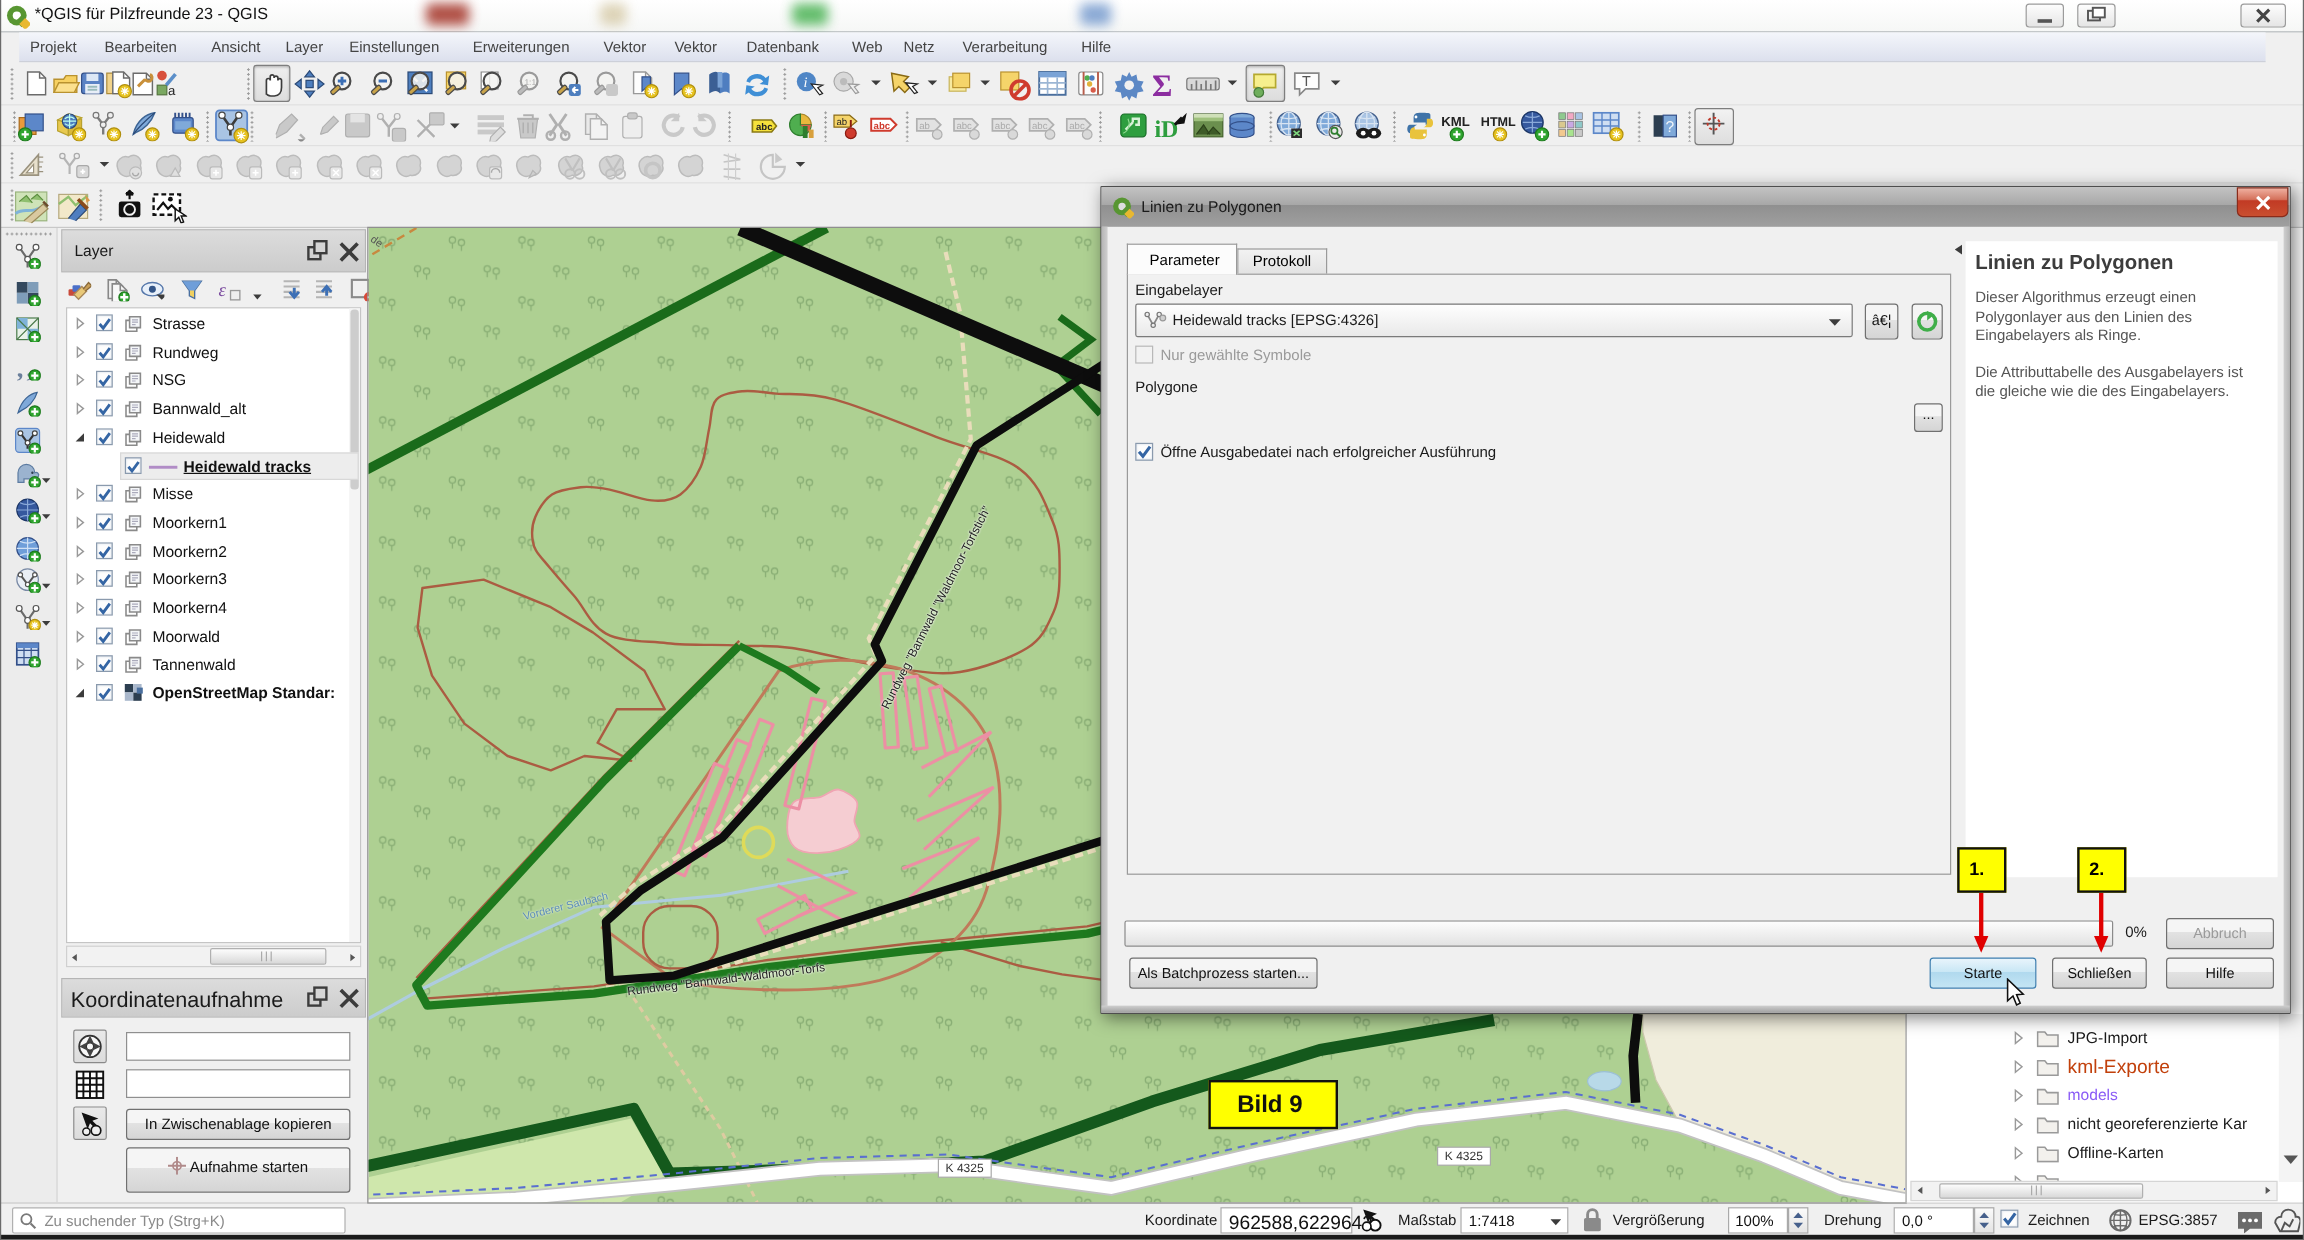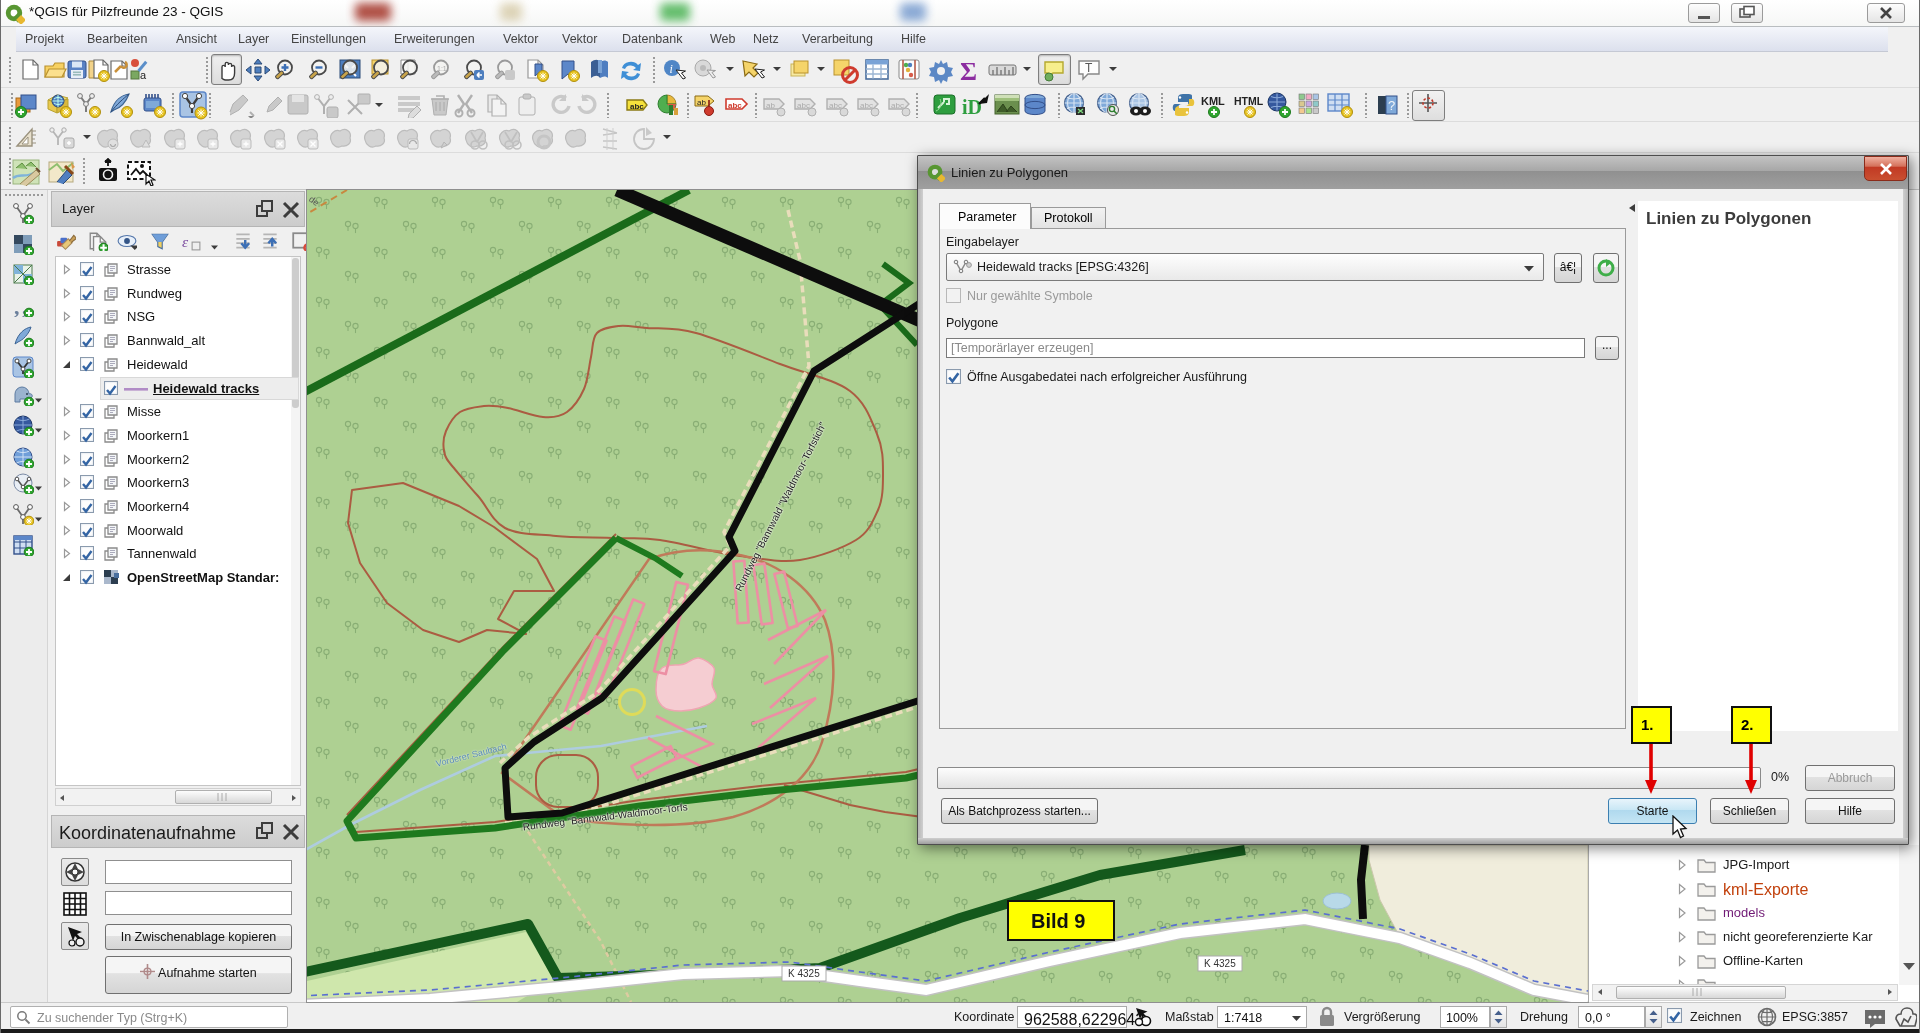--- a/index.html
+++ b/index.html
@@ -1123,21 +1123,21 @@
 <svg class="abs" style="left:1697px;top:881px" width="19" height="16">
     <path d="M1 3 h6 l2 2.5 h9 v9.5 h-17 z" fill="#f3f1ed" stroke="#9a9a9a" stroke-width="1.3"></path>
   </svg>
 <div class="abs" style="left:1723px;top:881px;font-size:16px;color:#c2410c;white-space:nowrap;width:180px;overflow:hidden">kml-Exporte</div>
 <svg class="abs" style="left:1678px;top:907px" width="9" height="12">
     <path d="M1.5 1.5 L7 6 L1.5 10.5 z" fill="#fff" stroke="#9a9a9a" stroke-width="1.2"></path>
   </svg>
 <svg class="abs" style="left:1697px;top:905px" width="19" height="16">
     <path d="M1 3 h6 l2 2.5 h9 v9.5 h-17 z" fill="#f3f1ed" stroke="#9a9a9a" stroke-width="1.3"></path>
   </svg>
-<div class="abs" style="left:1723px;top:905px;font-size:13px;color:#701a75;white-space:nowrap;width:180px;overflow:hidden">models</div>
+<div class="abs" style="left:1723px;top:905px;font-size:13px;color:#8b5cf6;white-space:nowrap;width:180px;overflow:hidden">models</div>
 <svg class="abs" style="left:1678px;top:931px" width="9" height="12">
     <path d="M1.5 1.5 L7 6 L1.5 10.5 z" fill="#fff" stroke="#9a9a9a" stroke-width="1.2"></path>
   </svg>
 <svg class="abs" style="left:1697px;top:929px" width="19" height="16">
     <path d="M1 3 h6 l2 2.5 h9 v9.5 h-17 z" fill="#f3f1ed" stroke="#9a9a9a" stroke-width="1.3"></path>
   </svg>
 <div class="abs" style="left:1723px;top:929px;font-size:13px;color:#1a1a1a;white-space:nowrap;width:180px;overflow:hidden">nicht georeferenzierte Kar</div>
 <svg class="abs" style="left:1678px;top:955px" width="9" height="12">
     <path d="M1.5 1.5 L7 6 L1.5 10.5 z" fill="#fff" stroke="#9a9a9a" stroke-width="1.2"></path>
   </svg>
@@ -1208,33 +1208,31 @@
     <div class="win7btn" style="left:636px;top:97px;width:28px;height:30px;padding-top:6px">â€¦</div>
     <div class="win7btn" style="left:675px;top:97px;width:26px;height:30px">
       <svg style="position:absolute;left:3px;top:5px" width="19" height="19">
         <circle cx="9" cy="9" r="7" fill="none" stroke="#3fae49" stroke-width="3"></circle>
         <path d="M9 0 l5 4 -5 4 z" fill="#3fae49"></path>
       </svg>
     </div>
     <div class="abs" style="left:28px;top:132px;width:15px;height:15px;background:#f2f2f2;border:1px solid #b8b8b8"></div>
     <div class="abs" style="left:49px;top:133px;font-size:12.5px;color:#9a9a9a">Nur gewählte Symbole</div>
     <div class="abs" style="left:28px;top:160px;font-size:12.5px;color:#1a1a1a">Polygone</div>
-    <div class="abs" style="left:28px;top:182px;width:639px;height:20px;background:#fff;border:1px solid #7a7a7a">
-      <span style="position:absolute;left:4px;top:2px;font-size:12.5px;color:#8a8a8a">[Temporärlayer erzeugen]</span>
-    </div>
     <div class="win7btn" style="left:677px;top:180px;width:24px;height:24px;padding-top:1px">...</div>
     <div class="abs" style="left:28px;top:213px;width:15px;height:15px;background:#fdfdfd;border:1px solid #8a9aad;box-shadow:inset 0 0 2px #cdd8e4"><svg width="13" height="13" viewBox="0 0 12 12">
         <path d="M2 6 l3 3.5 L10.5 2" stroke="#3465a4" stroke-width="2.4" fill="none"></path>
       </svg></div>
     <div class="abs" style="left:49px;top:214px;font-size:12.5px;color:#1a1a1a">Öffne Ausgabedatei nach erfolgreicher Ausführung</div>
     <div class="abs" style="left:720px;top:45px;width:260px;height:530px;background:#fff"></div>
     <svg class="abs" style="left:709px;top:46px" width="10" height="12">
       <path d="M8 2 L2 6 L8 10 z" fill="#3c3c3c"></path>
     </svg>
     <div class="abs" style="left:728px;top:53px;font-size:17px;font-weight:bold;color:#3c3c3c">Linien zu Polygonen</div>
+    <div class="abs" style="left:728px;top:85px;width:230px;font-size:12.5px;color:#555;line-height:15.5px">Dieser Algorithmus erzeugt einen Polygonlayer aus den Linien des Eingabelayers als Ringe.<br><br>Die Attributtabelle des Ausgabelayers ist die gleiche wie die des Eingabelayers.</div>
     <div class="abs" style="left:19px;top:611px;width:824px;height:22px;background:linear-gradient(#fdfdfd,#e2e2e2);border:1px solid #8a8a8a;border-radius:2px"></div>
     <div class="abs" style="left:853px;top:614px;font-size:12.5px;color:#1a1a1a">0%</div>
     <div class="win7btn" style="left:887px;top:609px;width:90px;height:26px;padding-top:5px;color:#9a9a9a">Abbruch</div>
     <div class="win7btn" style="left:23px;top:642px;width:157px;height:26px;padding-top:5px">Als Batchprozess starten...</div>
     <div class="win7btn" style="left:690px;top:642px;width:89px;height:26px;padding-top:5px;background:linear-gradient(#e8f4fb,#c9e7f5 45%,#b0d9ee 46%,#c4e5f4);border-color:#3c7fb1">Starte</div>
     <div class="win7btn" style="left:792px;top:642px;width:79px;height:26px;padding-top:5px">Schließen</div>
     <div class="win7btn" style="left:887px;top:642px;width:90px;height:26px;padding-top:5px">Hilfe</div>
   </div>
 <div class="abs" style="left:1631px;top:706px;width:41px;height:38px;background:#ffff00;border:2px solid #111;z-index:5">
     <span style="position:absolute;left:8px;top:8px;font-size:15px;font-weight:bold">1.</span>

